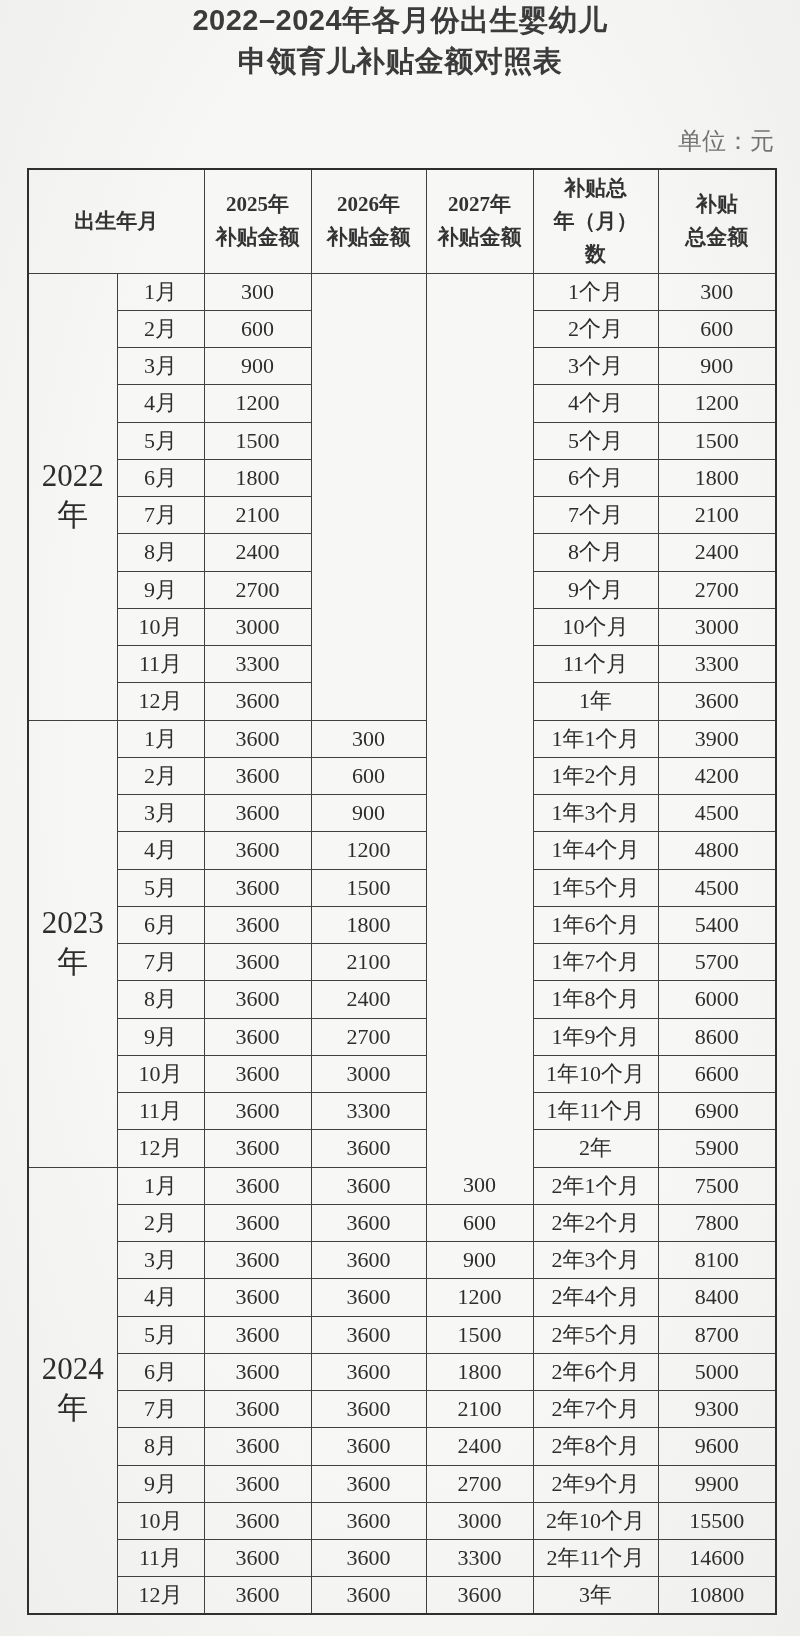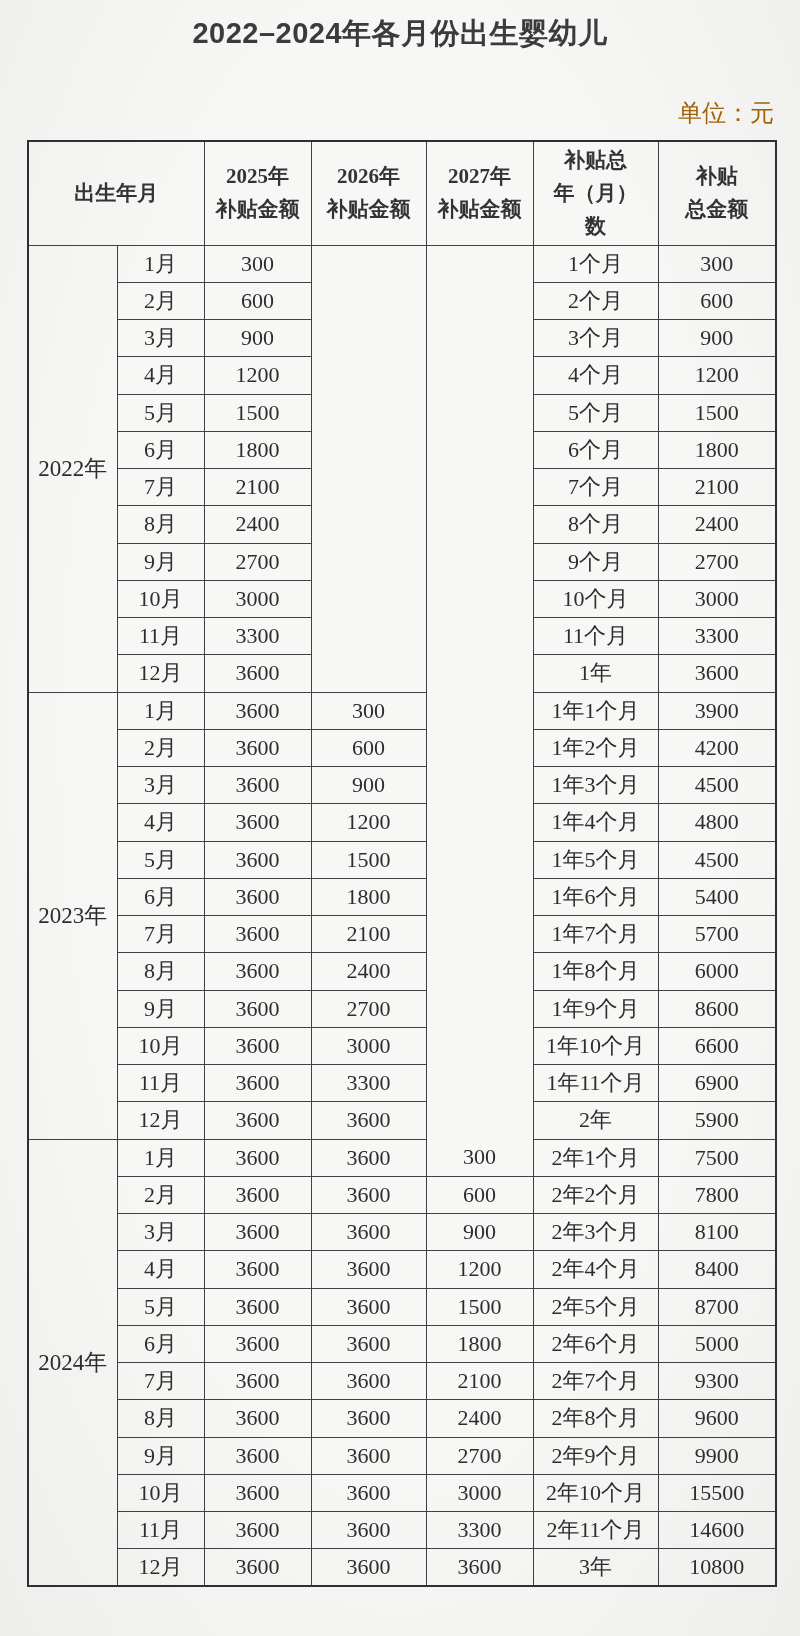--- a/index.html
+++ b/index.html
@@ -8,35 +8,34 @@
   }
   body {
     width: 800px;
     height: 1636px;
     background: radial-gradient(ellipse at 50% 45%, #f7f7f5 55%, #eeeeec 100%);
     font-family: "Liberation Serif", "DejaVu Serif", serif;
     color: #2e2e2e;
     overflow: hidden;
   }
   .page-title {
-    padding-top: 13px;
     text-align: center;
     font-family: "Liberation Sans", "DejaVu Sans", sans-serif;
     font-weight: 600;
     font-size: 29px;
     line-height: 41px;
     letter-spacing: 0.5px;
     color: #3b3b3b;
   }
   .unit-label {
     margin: 43px 26px 11px 0;
     text-align: right;
     font-family: "Liberation Sans", "DejaVu Sans", sans-serif;
     font-size: 24px;
-    color: #a16207;
+    color: #737373;
   }
   table.subsidy-table {
     margin-left: 27px;
     width: 748px;
     border-collapse: collapse;
     table-layout: fixed;
     border: 2px solid #2f2f2f;
   }
   .subsidy-table th,
   .subsidy-table td {
@@ -55,31 +54,32 @@
     font-weight: bold;
     font-size: 21px;
     line-height: 33px;
     color: #333333;
   }
   .subsidy-table td {
     font-size: 22px;
     color: #2d2d2d;
   }
   td.year-cell {
-    font-size: 23px;
+    font-size: 31px;
   }
   
   td.no-bottom { border-bottom-style: hidden; }
   td.no-top    { border-top-style: hidden; }
 </style>
 </head>
 <body>
 
 <div class="page-title">
   <div>2022–2024年各月份出生婴幼儿</div>
+  <div>申领育儿补贴金额对照表</div>
 </div>
 
 <div class="unit-label">单位：元</div>
 
 <table class="subsidy-table">
   <colgroup>
     <col style="width:89px">
     <col style="width:87px">
     <col style="width:107px">
     <col style="width:115px">

